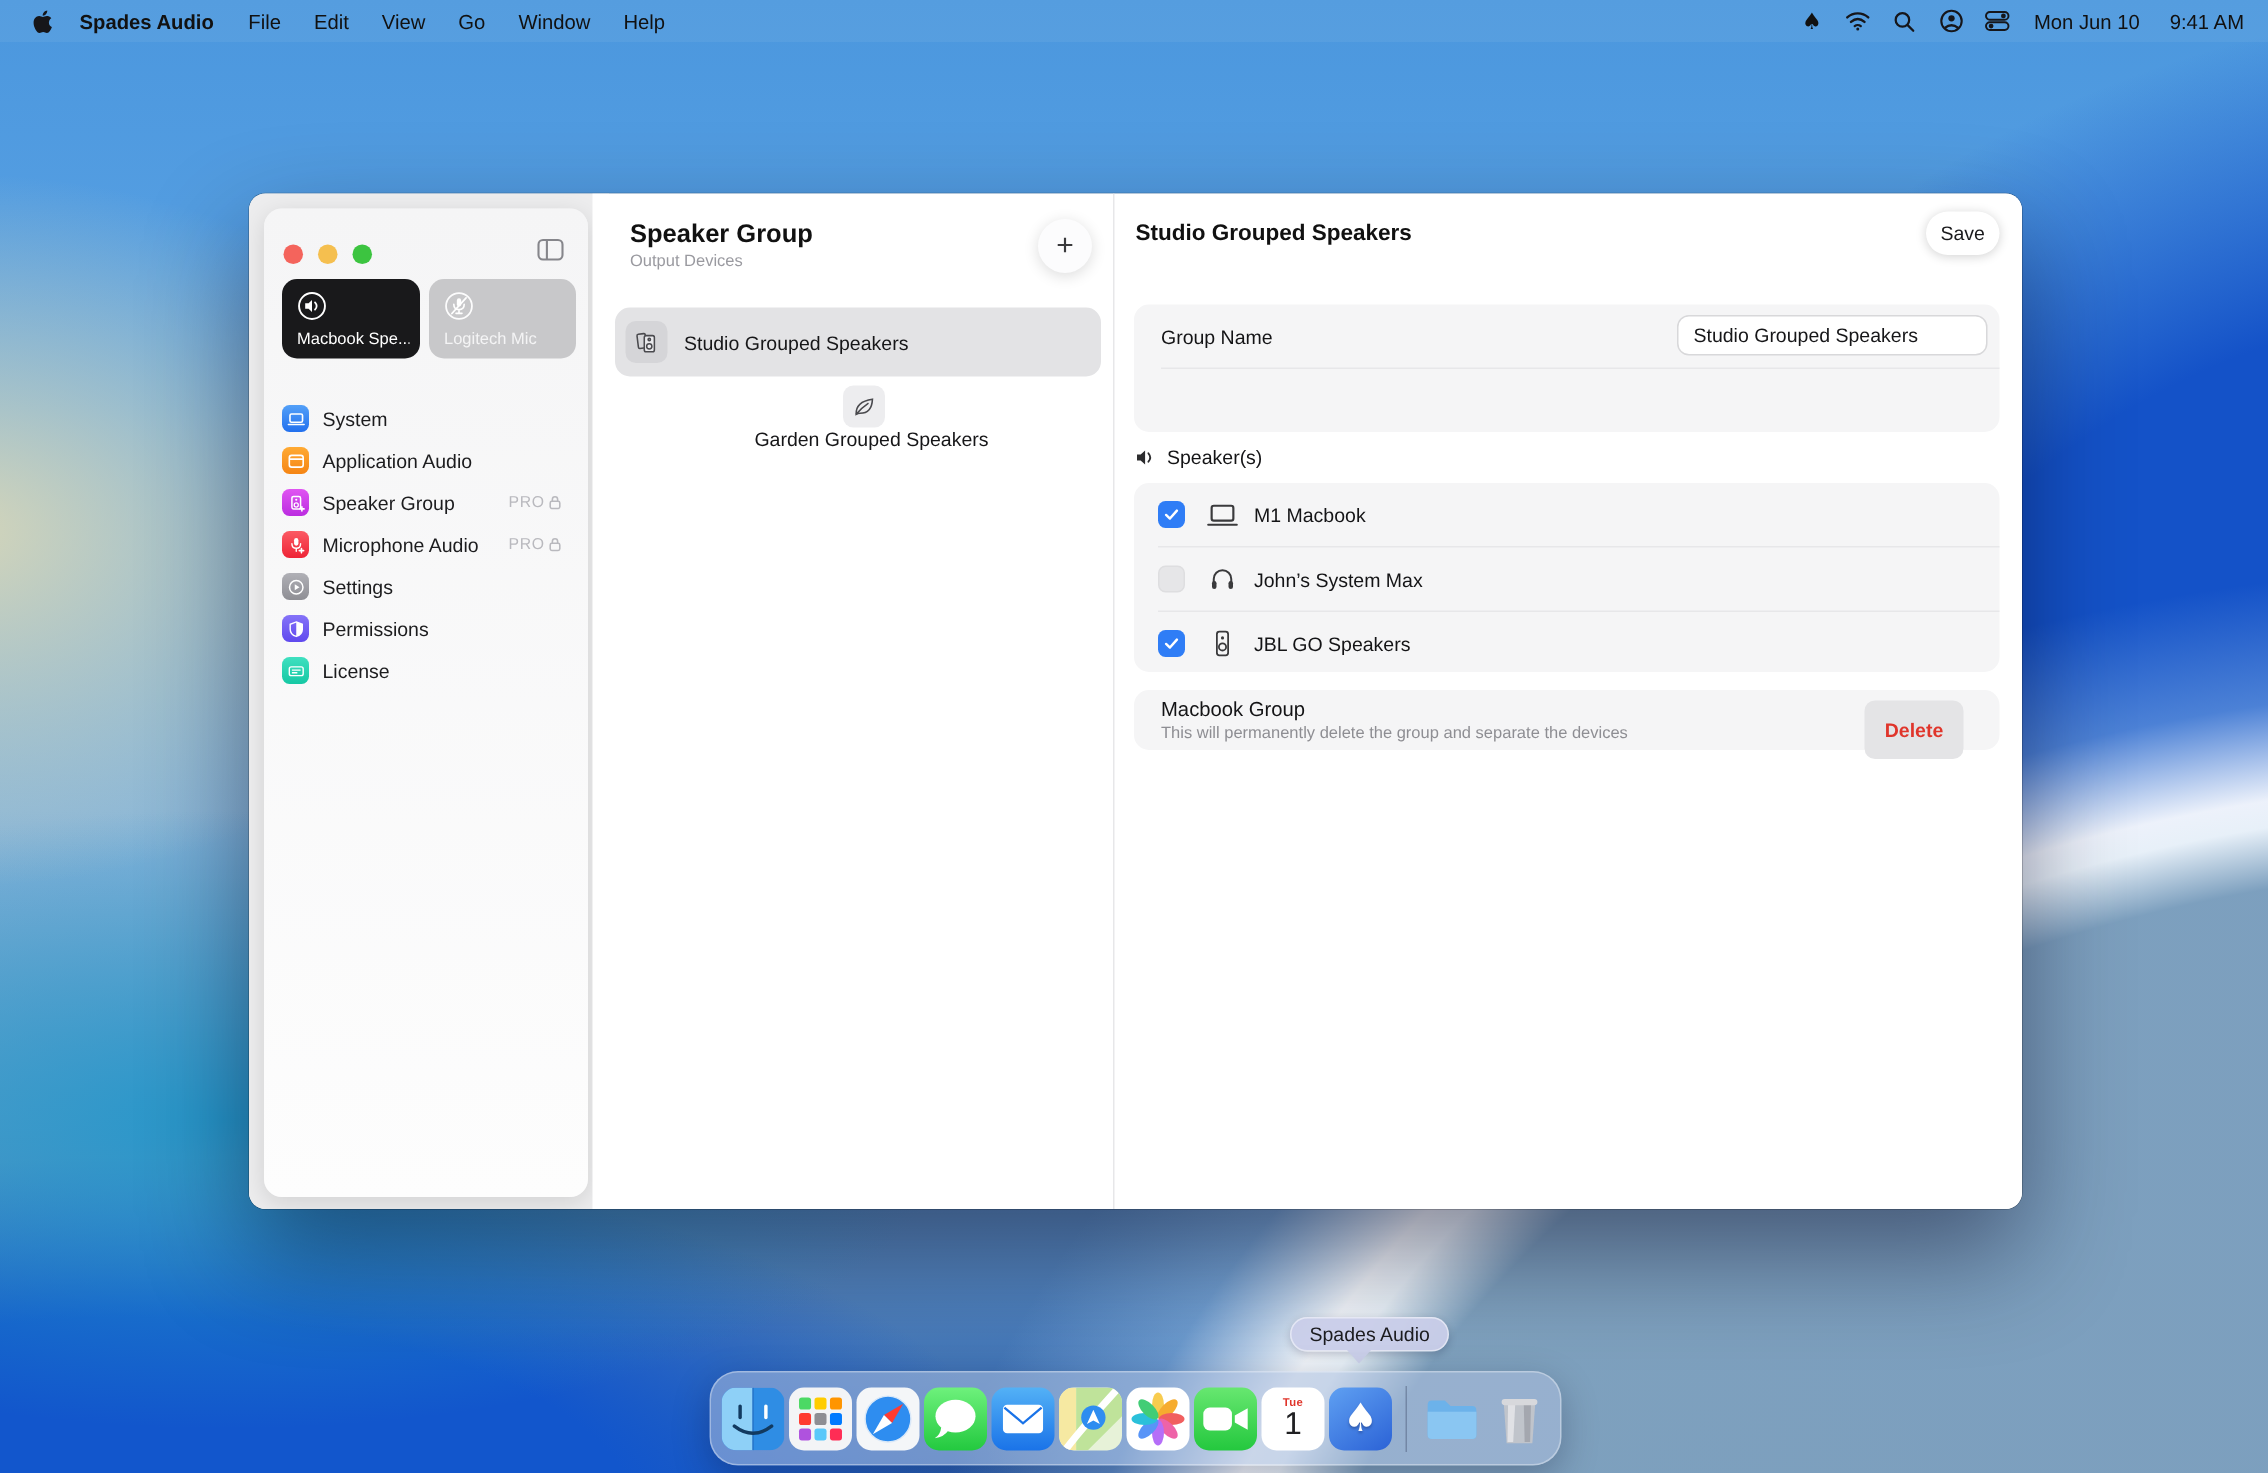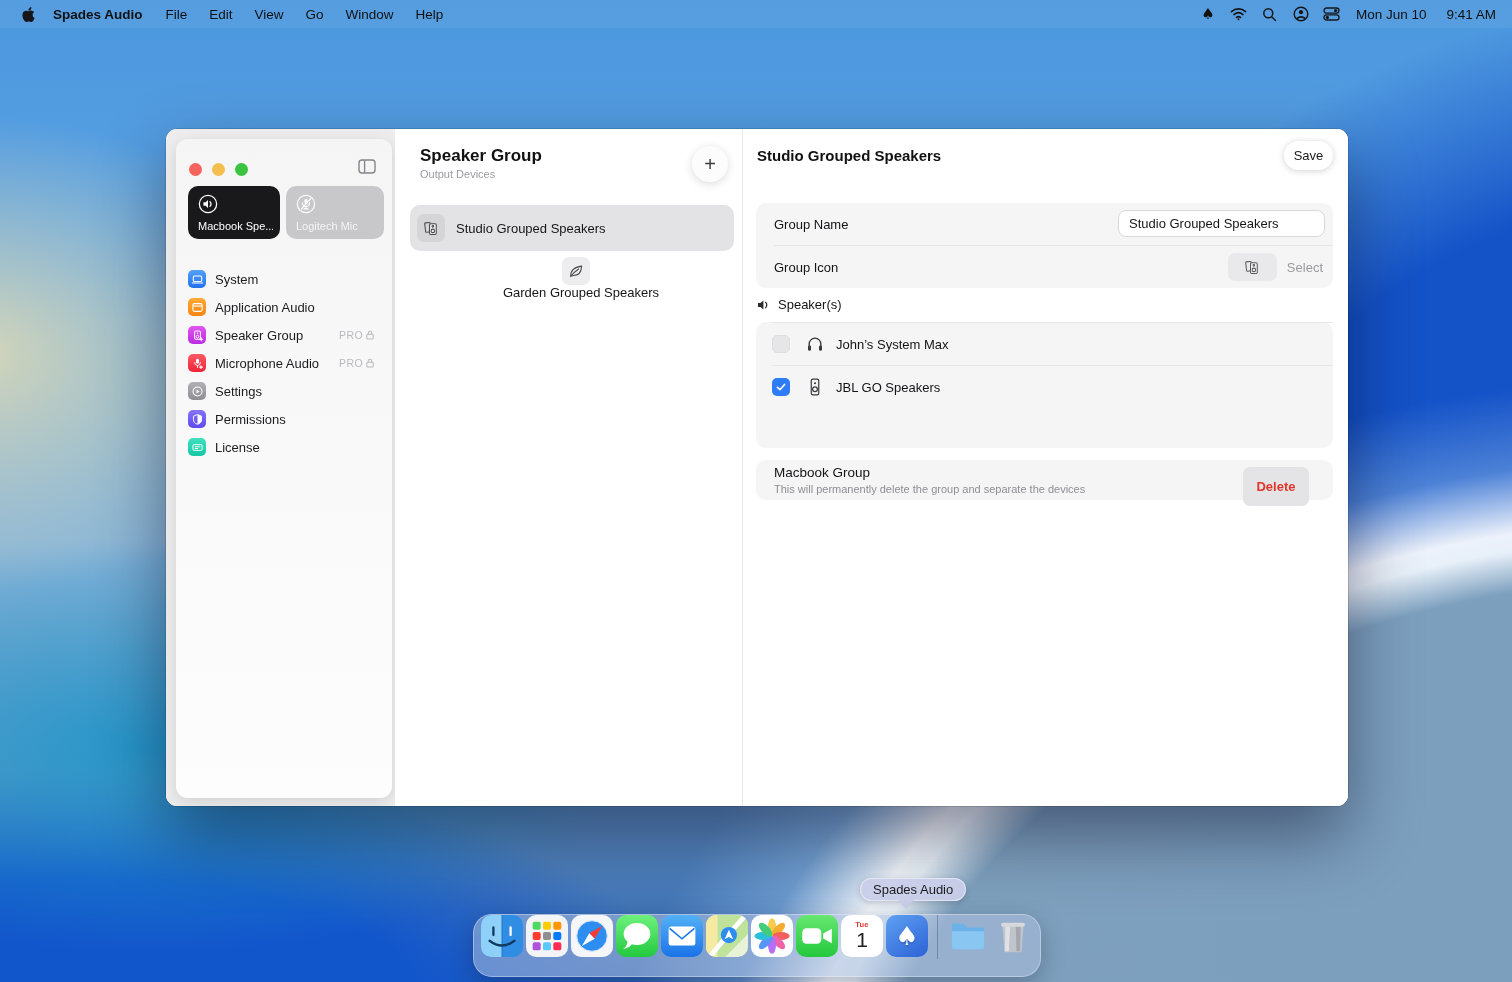--- a/index.html
+++ b/index.html
@@ -81,21 +81,21 @@
   .chkrow .clabel { margin-left:9px; font-size:13px; color:#141416; }
   .delcard { height:40px; padding:5px 0 0 18px; }
   .deltitle { font-size:13.5px; color:#141416; }
   .deldesc { font-size:11px; color:#8e8e93; margin-top:3px; }
   .delbtn { position:absolute; right:24px; top:7px; width:66px; height:39px; border-radius:7px; background:#e4e4e6;
     display:flex; align-items:center; justify-content:center; font-size:13px; font-weight:600; color:#e0352b; }
 
   
   .dock { position:absolute; left:473px; top:914px; width:568px; height:63px; border-radius:19px;
     background:rgba(172,190,220,0.55); border:1px solid rgba(255,255,255,0.35); box-shadow:0 8px 24px rgba(0,0,30,0.25);
-    display:flex; padding:0 7px; gap:3px; }
+    display:flex; align-items:center; padding:0 7px; gap:3px; }
   .dicon { width:42px; height:42px; border-radius:10px; overflow:hidden; position:relative; flex:0 0 42px; }
   .dsep { width:1px; height:44px; background:rgba(50,60,90,0.35); margin:0 6px; flex:0 0 1px; }
   .cal { background:#fff; display:flex; flex-direction:column; align-items:center; }
   .cal .wd { font-size:7.5px; color:#e0352b; font-weight:700; margin-top:5px; letter-spacing:.3px; }
   .cal .dy { font-size:21px; color:#202022; font-weight:300; line-height:1.05; }
   .spadeapp { background:linear-gradient(145deg,#5fa0f2,#2b62d6); display:flex; align-items:center; justify-content:center; }
   .spadeapp span { font-family:"DejaVu Sans",sans-serif; color:#fff; font-size:26px; line-height:1; text-shadow:0 1px 2px rgba(0,0,40,.3); }
   .tooltip { position:absolute; left:860px; top:878px; height:23px; padding:0 12px; border-radius:12px;
     background:rgba(201,206,233,0.95); border:0.5px solid rgba(255,255,255,0.5); box-shadow:0 2px 6px rgba(0,0,40,0.2);
     display:flex; align-items:center; font-size:13px; color:#1b1b1e; }
@@ -308,45 +308,45 @@
   <div class="detail">
     <div class="d-title">Studio Grouped Speakers</div>
     <div class="savebtn">Save</div>
 
     <div class="card" style="top:74px; height:85px;">
       <div class="frow">
         <span>Group Name</span>
         <input class="gname-input" type="text" value="Studio Grouped Speakers" style="">
       </div>
       <div class="fdiv"></div>
-      <div class="frow">
-        <span>Group Icon</span>
-        <span class="iconbtn">
-          <svg width="19" height="19" viewBox="0 0 24 24" fill="none" stroke="#5a5a5e" stroke-width="1.3">
-            <g transform="rotate(-7 8 11)">
-                <rect x="4" y="4.5" width="7" height="12" rx="1.2"></rect>
-              </g>
-            <rect x="9.5" y="6" width="8.5" height="13.5" rx="1.5" fill="#f0f0f2"></rect>
-            <circle cx="13.7" cy="9.3" r="1"></circle>
-              <circle cx="13.7" cy="15" r="2.2"></circle>
-          </svg>
-        </span>
-        <span class="selectlbl">Select</span>
-      </div>
     </div>
 
     <div class="sect">
       <svg width="14" height="12" viewBox="0 0 14 12">
         <polygon points="1,4 3.4,4 6.4,1.4 6.4,10.6 3.4,8 1,8" fill="#2c2c2e"></polygon>
         <path d="M8.6 3.2 q2.4 2.8 0 5.6" stroke="#2c2c2e" stroke-width="1.2" fill="none" stroke-linecap="round"></path>
       </svg>
       <span>Speaker(s)</span>
     </div>
 
     <div class="card" style="top:193px; height:126px;">
+      <div class="chkrow">
+        <span class="chk on">
+          <svg width="12" height="12" viewBox="0 0 16 16" fill="none" stroke="#fff" stroke-width="2.2" stroke-linecap="round" stroke-linejoin="round">
+              <polyline points="3.2,8.4 6.6,11.6 12.8,4.6"></polyline>
+            </svg>
+        </span>
+        <span class="devico">
+          <svg width="22" height="19" viewBox="0 0 24 21" fill="none" stroke="#3a3a3c" stroke-width="1.6">
+              <rect x="4" y="3.5" width="16" height="11" rx="1.6"></rect>
+              <line x1="1.5" y1="17.5" x2="22.5" y2="17.5" stroke-linecap="round"></line>
+            </svg>
+        </span>
+        <span class="clabel">M1 Macbook</span>
+      </div>
       <div class="fdiv" style="margin-left:16px;"></div>
       <div class="chkrow">
         <span class="chk off"></span>
         <span class="devico">
           <svg width="20" height="20" viewBox="0 0 24 24" fill="none" stroke="#3a3a3c" stroke-width="1.6">
               <path d="M5 16 V12 a7 7 0 0 1 14 0 V16"></path>
               <rect x="3.6" y="13.6" width="3.6" height="6.4" rx="1.8" fill="#3a3a3c" stroke="none"></rect>
               <rect x="16.8" y="13.6" width="3.6" height="6.4" rx="1.8" fill="#3a3a3c" stroke="none"></rect>
             </svg>
         </span>

